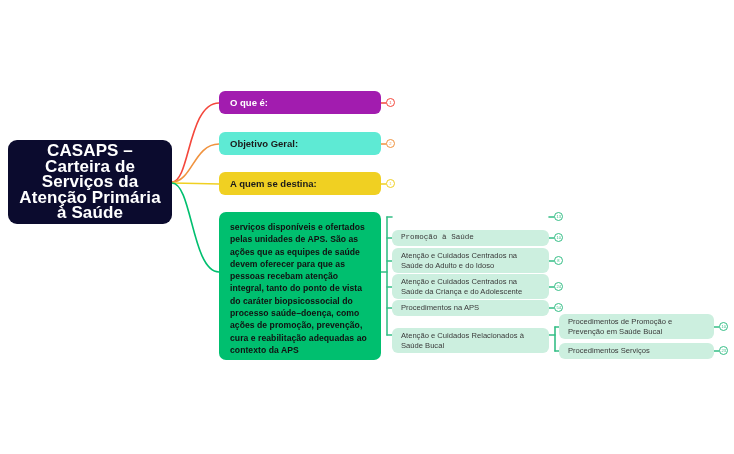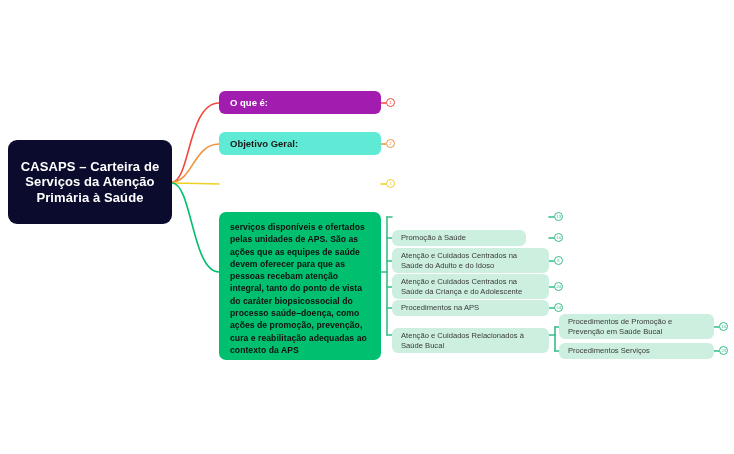--- a/index.html
+++ b/index.html
@@ -40,21 +40,21 @@
     width: 164px;
     height: 84px;
     background: #0B0B2E;
     border-radius: 9px;
     justify-content: center;
     text-align: center;
     padding: 4px 9px;
   }
   #root-node .label {
     color: #ffffff;
-    font-size: 13px;
+    font-size: 17px;
     font-weight: bold;
     line-height: 15.5px;
     letter-spacing: 0.1px;
   }
 
   
   .bar {
     left: 219px;
     height: 23px;
     width: 162px;
@@ -97,21 +97,21 @@
     border-radius: 6px;
     padding: 0 8px 0 9px;
   }
   .mint .label {
     font-size: 7.6px;
     font-weight: normal;
     color: #3a3a3a;
     line-height: 9.8px;
   }
   #m-vigilancia   { left: 392px; top: 209px; width: 157px; height: 16px; }
-  #m-promocao     { left: 392px; top: 230px; width: 134px; height: 16px; }
+  #m-promocao     { left: 392px; top: 230px; width: 157px; height: 16px; font-family: Liberation Mono, monospace; }
   #m-adulto       { left: 392px; top: 248px; width: 157px; height: 25px; }
   #m-crianca      { left: 392px; top: 274px; width: 157px; height: 25px; }
   #m-procedimentos{ left: 392px; top: 300px; width: 157px; height: 16px; }
   #m-bucal        { left: 392px; top: 322px; width: 157px; height: 25px; margin-top: 6px; }
 
   
   #m-promocaobucal{ left: 559px; top: 314px; width: 155px; height: 25px; }
   #m-clinicos     { left: 559px; top: 343px; width: 155px; height: 16px; }
 
   
@@ -189,20 +189,23 @@
   <div class="node" id="root-node">
     <span class="label">CASAPS – Carteira de Serviços da Atenção Primária à Saúde</span>
   </div>
 
   <div class="node bar" id="node-oque">
     <span class="label">O que é:</span>
   </div>
   <div class="node bar" id="node-objetivo">
     <span class="label">Objetivo Geral:</span>
   </div>
+  <div class="node bar" id="node-destina">
+    <span class="label">A quem se destina:</span>
+  </div>
   <div class="node" id="node-servicos">
     <span class="label">serviços disponíveis e ofertados pelas unidades de APS. São as ações que as equipes de saúde devem oferecer para que as pessoas recebam atenção integral, tanto do ponto de vista do caráter biopsicossocial do processo saúde–doença, como ações de promoção, prevenção, cura e reabilitação adequadas ao contexto da APS</span>
   </div>
 
   <div class="node mint" id="m-promocao">
     <span class="label">Promoção à Saúde</span>
   </div>
   <div class="node mint" id="m-adulto">
     <span class="label">Atenção e Cuidados Centrados na Saúde do Adulto e do Idoso</span>
   </div>

